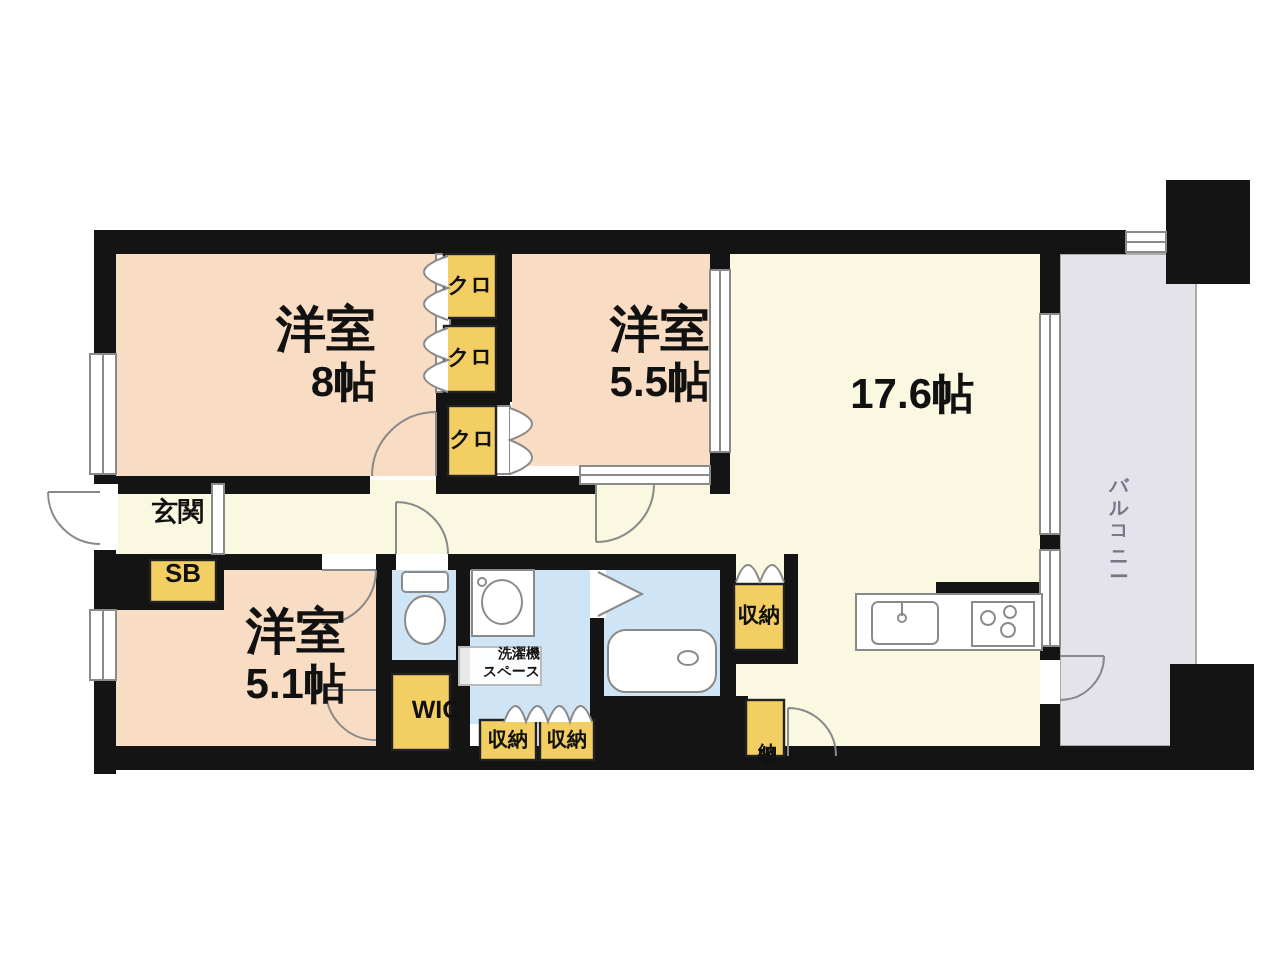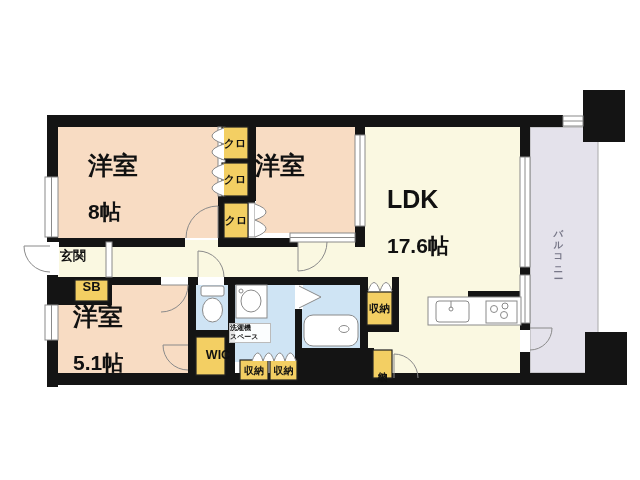--- a/index.html
+++ b/index.html
@@ -8,24 +8,24 @@
   svg{position:absolute;left:0;top:0;}
   .w{fill:var(--wall);}
   .rm{fill:var(--room);}
   .lv{fill:var(--living);}
   .wet{fill:var(--wet);}
   .cl{fill:var(--closet);stroke:#222;stroke-width:1.2;}
   .bal{fill:var(--balcony);stroke:#aaa;stroke-width:1;}
   .wh{fill:#ffffff;}
   .whs{fill:#ffffff;stroke:var(--line);stroke-width:1;}
   .ln{fill:none;stroke:var(--line);stroke-width:1;}
-  .lbl{position:absolute;font-weight:bold;color:var(--label);text-align:left;line-height:1.1;}
+  .lbl{position:absolute;font-weight:bold;color:var(--label);text-align:right;line-height:1.1;}
   .cbox{display:flex;align-items:center;justify-content:center;}
   .big .nm{font-size:25px;display:block;}
-  .big .sz{font-size:21px;display:block;margin-top:20px;}
+  .big .sz{font-size:21px;display:block;}
   .vert{writing-mode:vertical-rl;text-orientation:upright;}
   #lbl-laundry{background:rgba(255,255,255,.9);border:1px solid #bbb;font-weight:bold;
                font-size:7px;line-height:1.25;}
   #watermark{position:absolute;left:50px;top:308px;font-size:74px;font-weight:bold;
              color:var(--wm);opacity:.30;letter-spacing:-4px;white-space:nowrap;
              pointer-events:none;}
   #lbl-balcony{color:var(--balLabel);font-weight:bold;font-size:9.5px;letter-spacing:2px;}
 </style>
 </head>
 <body>
@@ -171,24 +171,24 @@
     </g>
   </svg>
 
   <div class="lbl big" style="left:88px;top:152px;width:100px;">
     <span class="nm">洋室</span>
     <span class="sz">8帖</span>
   </div>
 
   <div class="lbl big" style="left:255px;top:152px;width:100px;">
     <span class="nm">洋室</span>
+    <span class="sz">5.5帖</span>
   </div>
 
   <div class="lbl big" style="left:387px;top:186px;width:100px;">
-    <span class="nm">LDK</span>
     <span class="sz">17.6帖</span>
   </div>
 
   <div class="lbl big" style="left:73px;top:303px;width:100px;">
     <span class="nm">洋室</span>
     <span class="sz">5.1帖</span>
   </div>
 
   <div class="lbl" style="left:60px;top:249px;width:42px;font-size:13px;">玄関</div>
 

